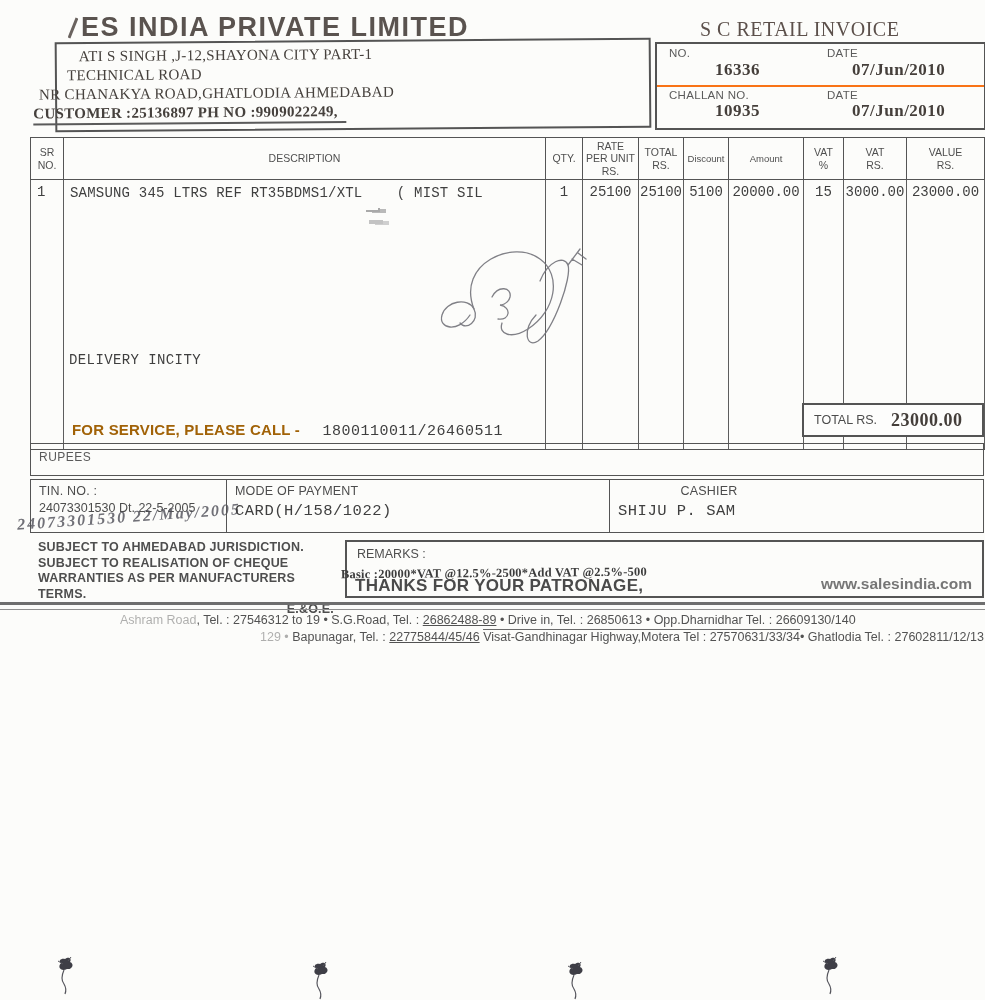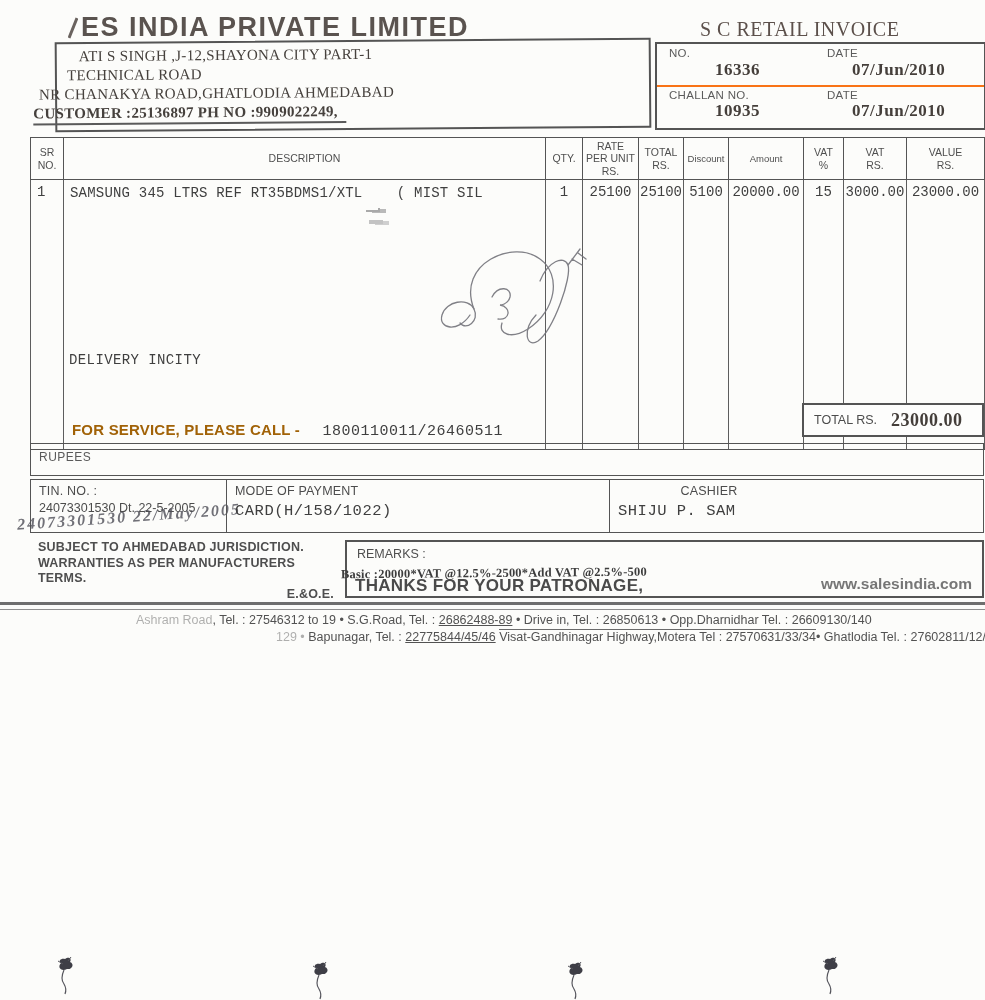--- a/index.html
+++ b/index.html
@@ -151,21 +151,21 @@
   .rule{
     position:absolute;left:0;top:602px;width:985px;height:4px;
     border-top:3px solid #6e6e6e;border-bottom:1px solid #8f8f8f;
   }
   .branches{
     position:absolute;left:85px;top:612px;width:890px;
     font-size:12.5px;color:#525252;line-height:17px;white-space:nowrap;
   }
   .branch1{margin-left:35px;}
   .branch2{margin-left:175px;text-align:right;}
-  .faded{opacity:.45;margin-left:16px;}
+  .faded{opacity:.45;}
   .u-seg{text-decoration:underline;margin-top:29px;}
   .o-seg{border-top:1.5px solid #6a6a6a;}
   .speck{position:absolute;}
 </style>
 </head>
 <body>
 
 <div class="page">
 
   <div class="company-title">
@@ -288,20 +288,21 @@
       <div class="d-val">CARD(H/158/1022)</div>
     </div>
     <div class="d-cell" style="width:199px;">
       <div class="d-label cashier-label">CASHIER</div>
       <div class="d-val">SHIJU P. SAM</div>
     </div>
   </div>
 
   <div class="terms">
     <div>SUBJECT TO AHMEDABAD JURISDICTION.</div>
+    <div>SUBJECT TO REALISATION OF CHEQUE</div>
     <div>WARRANTIES AS PER MANUFACTURERS TERMS.</div>
     <div class="eoe">E.&amp;O.E.</div>
   </div>
 
   <div class="remarks-box">
     <div class="remarks-label">REMARKS :</div>
     <div class="remarks-note">Basic :20000*VAT @12.5%-2500*Add VAT @2.5%-500</div>
     <div class="thanks">THANKS FOR YOUR PATRONAGE,</div>
     <div class="website">www.salesindia.com</div>
   </div>

